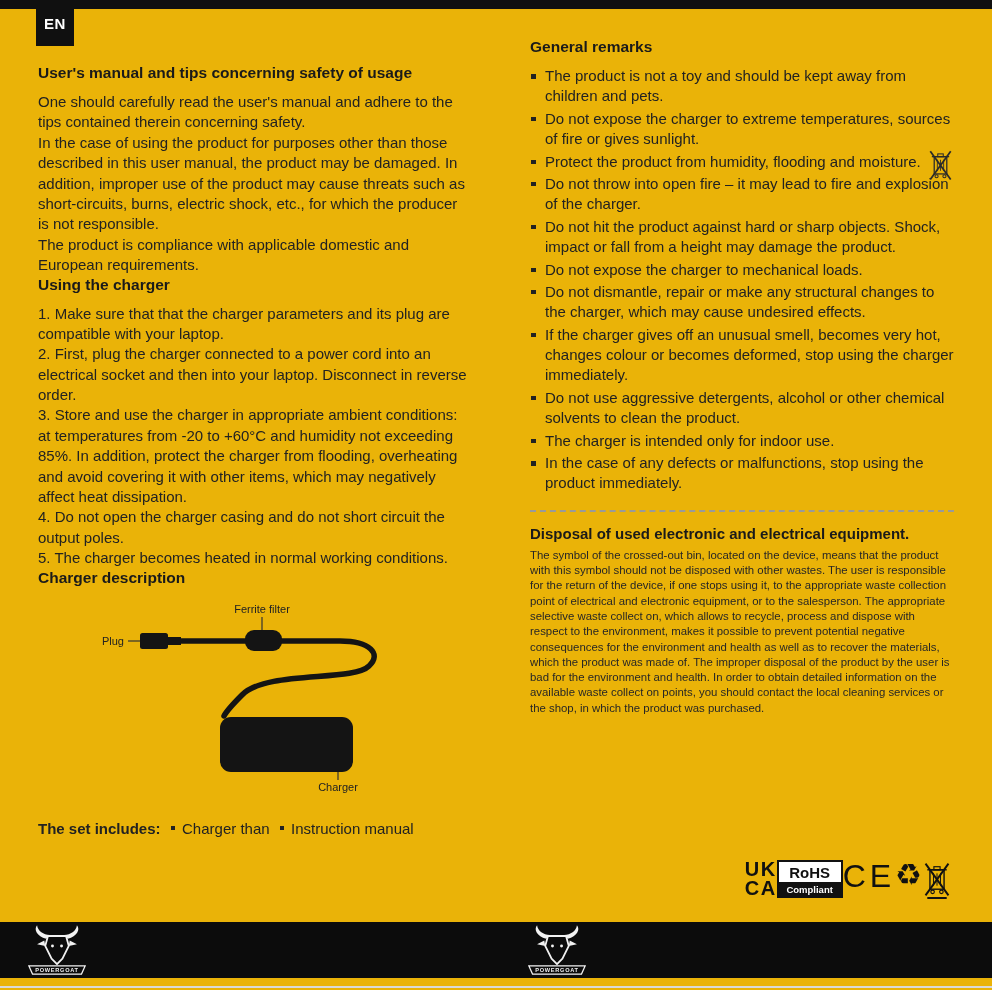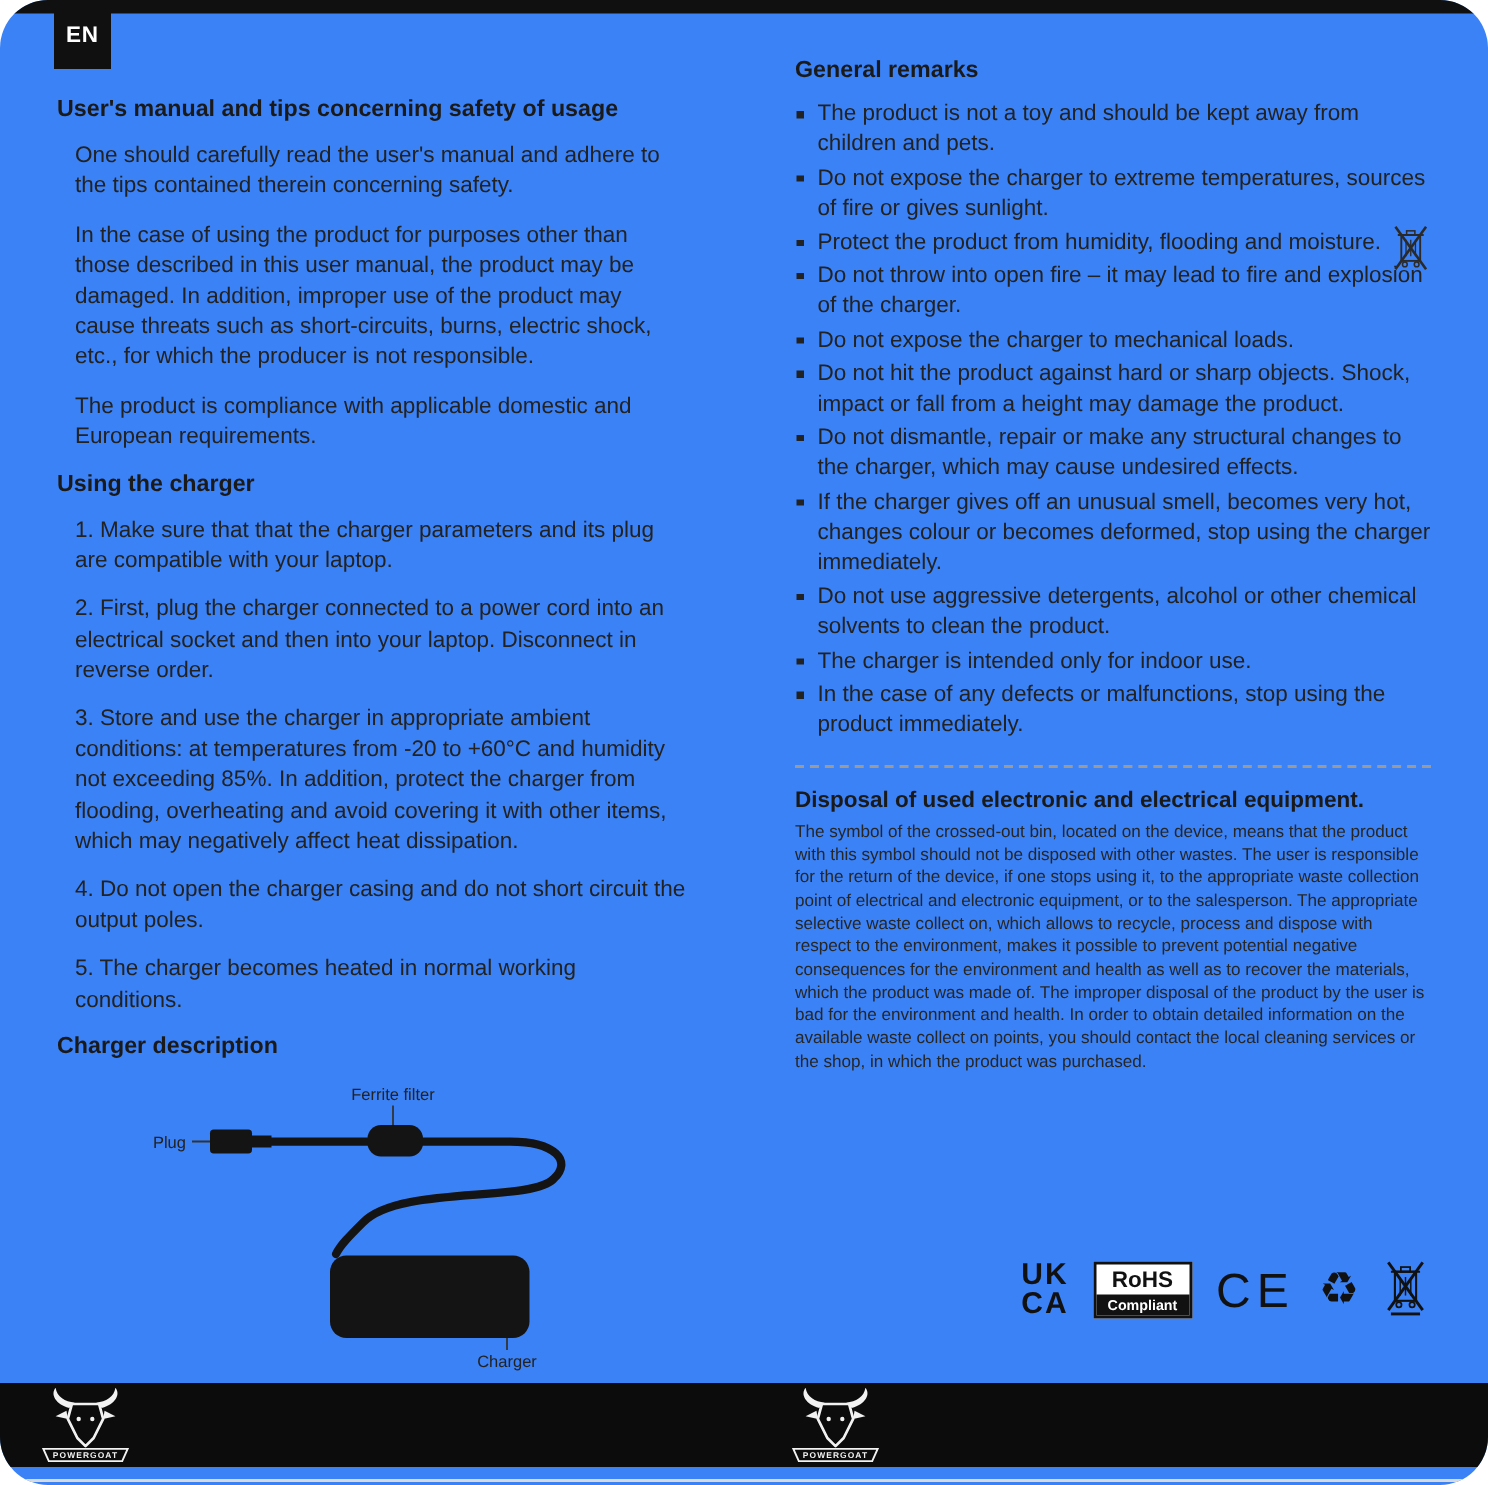--- a/index.html
+++ b/index.html
@@ -4,37 +4,37 @@
 <style>
   html,body { margin:0; padding:0; }
   body {
     width:992px; height:990px;
     background:#ffffff;
     font-family:"Liberation Sans", sans-serif;
     color:#222;
     position:relative;
     -webkit-font-smoothing:antialiased;
   }
-  .page { position:absolute; inset:0; background:#3b82f6; overflow:hidden;border-radius:32px; }
+  .page { position:absolute; inset:0; background:#eab308; overflow:hidden; }
 
   
   .top-strip { position:absolute; top:0; left:0; width:100%; height:9px; background:#101010; }
   .en-badge {
     position:absolute; top:0; left:36px; width:38px; height:46px;
     background:#101010; color:#fff; font-weight:bold; font-size:15px;
     display:flex; align-items:center; justify-content:center; letter-spacing:.5px;
   }
 
   
   .col-left  { position:absolute; left:38px;  top:64px; width:432px; }
   .col-right { position:absolute; left:530px; top:38px; width:424px; height:886px; }
 
   h2.sec-title { font-size:15.5px; font-weight:bold; margin:0 0 10px 0; color:#1a1a1a; }
   .body-text { font-size:15px; line-height:1.36; color:#222; }
-  .body-text div { margin:12px; }
+  .body-text div { margin:0; }
 
   .mt-sec { margin-top:17px; }
 
   
   ul.remarks { list-style:none; margin:0; padding:0; font-size:15px; line-height:1.36; }
   ul.remarks li { position:relative; padding-left:15px; margin:0 0 2px 0; }
   ul.remarks li .sq-bullet {
     position:absolute; left:1px; top:8px; width:4.5px; height:4.5px; background:#222;
   }
 
@@ -47,21 +47,21 @@
   .diagram { margin:12px 0 0 52px; width:345px; height:195px; position:relative; }
   .diagram svg text { font-family:"Liberation Sans", sans-serif; fill:#222; }
 
   
   .set-includes { display:flex; align-items:center; gap:10px; margin-top:26px; font-size:15px; }
   .set-includes .label { font-weight:bold; }
   .set-includes .item { display:flex; align-items:center; gap:7px; }
   .set-includes .sq-bullet { width:4.5px; height:4.5px; background:#222; display:inline-block; }
 
   
-  .marks { position:absolute; top:800px; right:2px; display:flex; align-items:center; gap:16px; }
+  .marks { position:absolute; top:822px; right:2px; display:flex; align-items:flex-start; }
   .ukca { font-weight:bold; font-size:20px; line-height:.95; letter-spacing:1.5px; color:#111; }
   .rohs-box { border:2px solid #111; width:62px; text-align:center; background:#fff; }
   .rohs-top { font-size:15px; font-weight:bold; padding:2px 0 1px 0; color:#111; }
   .rohs-bottom { background:#111; color:#fff; font-size:9.5px; font-weight:bold; padding:1.5px 0; }
   .ce-mark { font-size:32px; font-weight:500; letter-spacing:4px; color:#111; line-height:1; }
   .recycle-mark { font-size:30px; color:#111; line-height:1; }
 
   .weee-top { position:absolute; top:110px; right:0; }
 
   
@@ -139,22 +139,22 @@
 
   <div class="col-right">
 
     <h2 class="sec-title">General remarks</h2>
 
     <ul class="remarks">
       <li><span class="sq-bullet"></span><span>The product is not a toy and should be kept away from children and pets.</span></li>
       <li><span class="sq-bullet"></span><span>Do not expose the charger to extreme temperatures, sources of fire or gives sunlight.</span></li>
       <li><span class="sq-bullet"></span><span>Protect the product from humidity, flooding and moisture.</span></li>
       <li><span class="sq-bullet"></span><span>Do not throw into open fire – it may lead to fire and explosion of the charger.</span></li>
+      <li><span class="sq-bullet"></span><span>Do not hit the product against hard or sharp objects. Shock, impact or fall from a height may damage the product.</span></li>
       <li><span class="sq-bullet"></span><span>Do not expose the charger to mechanical loads.</span></li>
-      <li><span class="sq-bullet"></span><span>Do not hit the product against hard or sharp objects. Shock, impact or fall from a height may damage the product.</span></li>
       <li><span class="sq-bullet"></span><span>Do not dismantle, repair or make any structural changes to the charger, which may cause undesired effects.</span></li>
       <li><span class="sq-bullet"></span><span>If the charger gives off an unusual smell, becomes very hot, changes colour or becomes deformed, stop using the charger immediately.</span></li>
       <li><span class="sq-bullet"></span><span>Do not use aggressive detergents, alcohol or other chemical solvents to clean the product.</span></li>
       <li><span class="sq-bullet"></span><span>The charger is intended only for indoor use.</span></li>
       <li><span class="sq-bullet"></span><span>In the case of any defects or malfunctions, stop using the product immediately.</span></li>
     </ul>
 
     <div class="weee-top">
       <svg viewBox="0 0 34 42" width="27" height="33">
         <rect x="9" y="11" width="16" height="22" fill="none" stroke="#2a2a2a" stroke-width="1.6"></rect>

